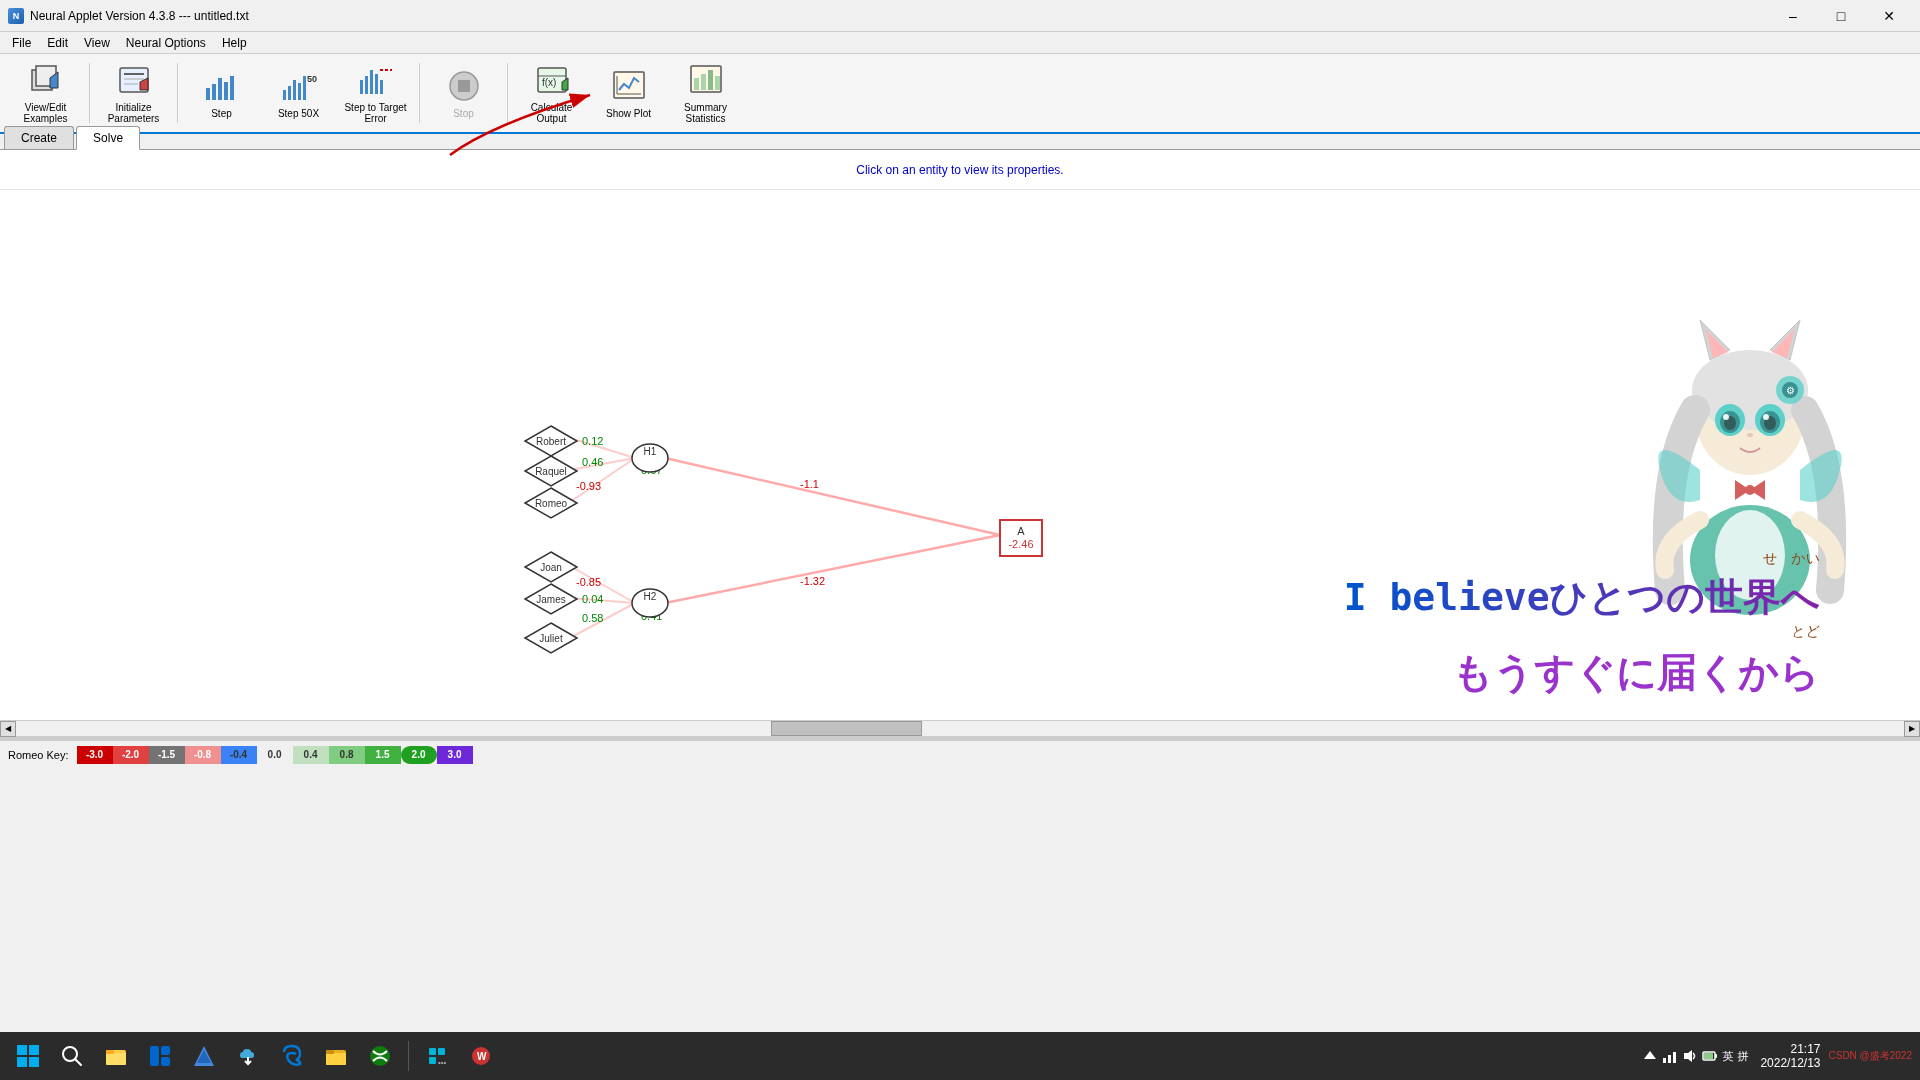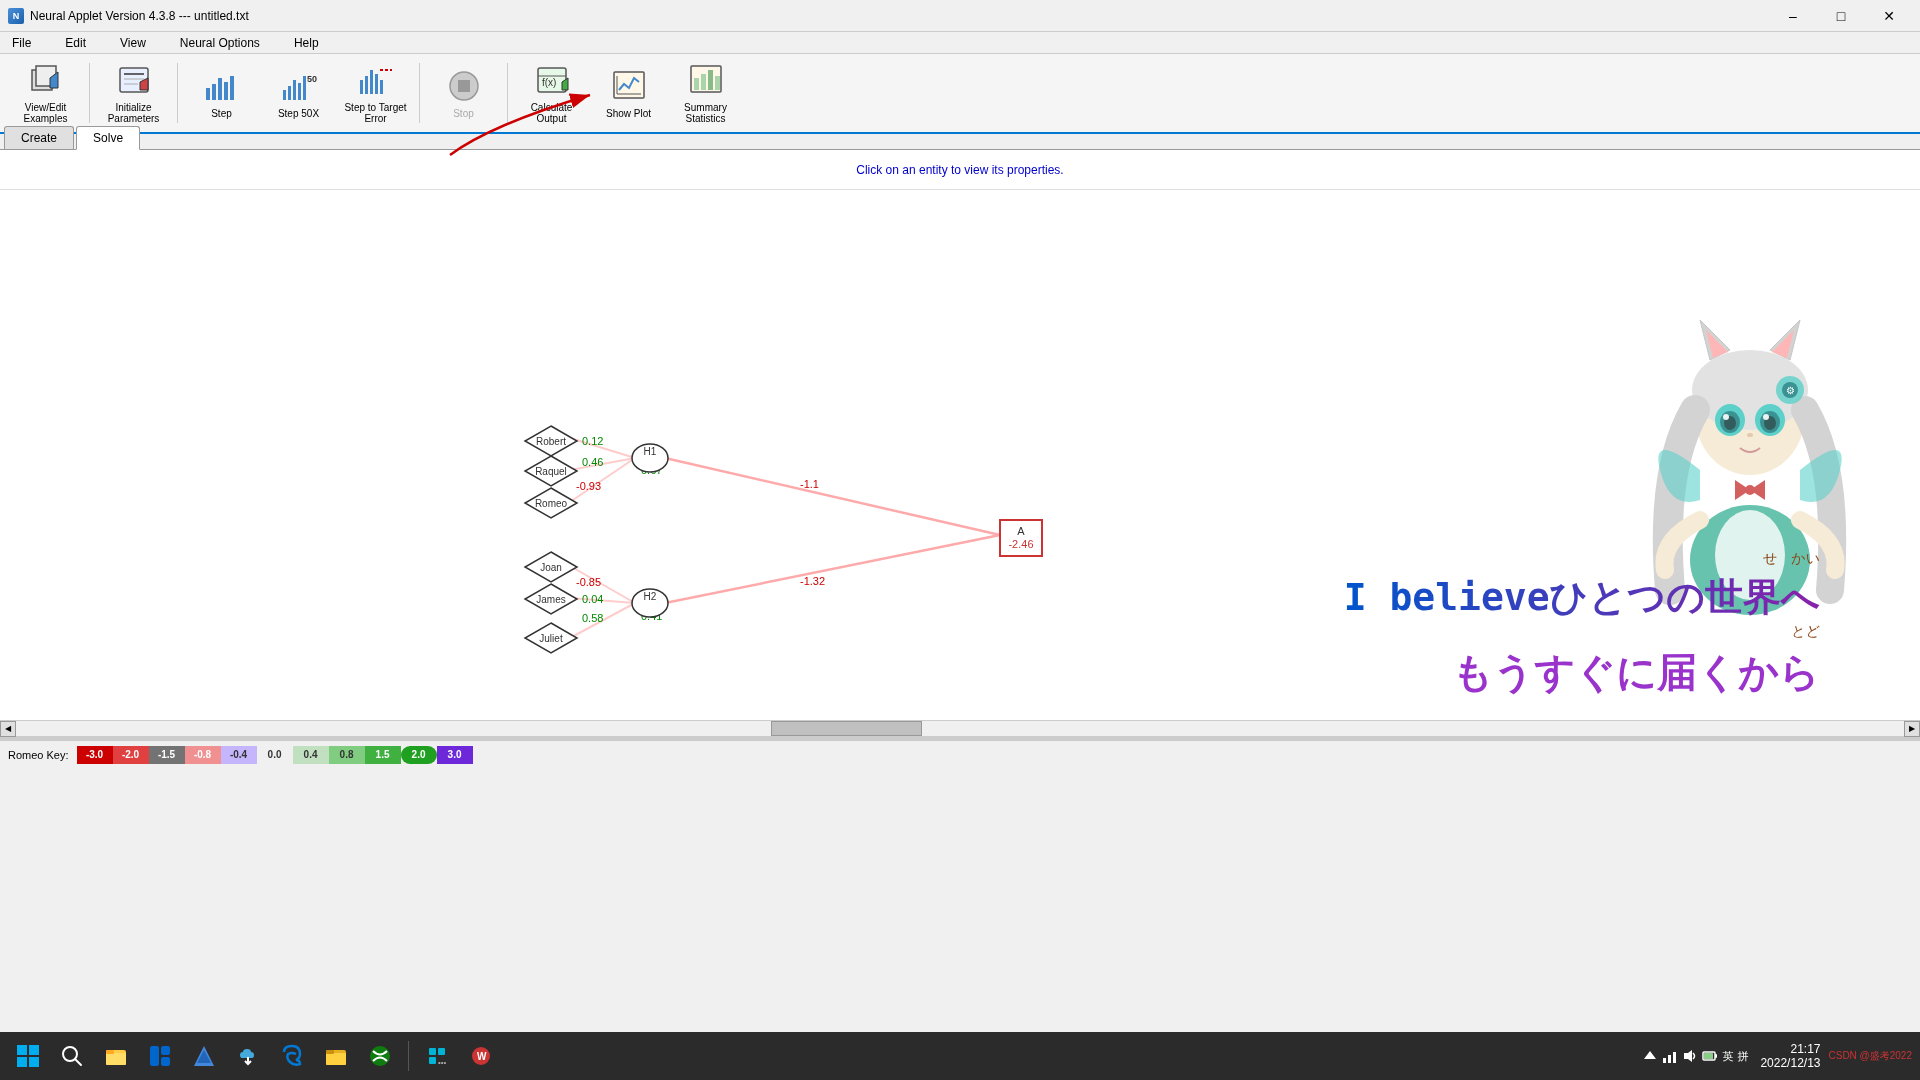--- a/index.html
+++ b/index.html
@@ -39,21 +39,20 @@
 
     
     .menu-bar {
       background: #f0f0f0;
       height: 22px;
       display: flex;
       align-items: center;
       padding: 0 4px;
       font-size: 12px;
       border-bottom: 1px solid #ccc;
-      gap: 18px;
     }
     .menu-item {
       padding: 2px 8px;
       cursor: pointer;
     }
 
     
     .toolbar {
       background: #f5f5f5;
       height: 80px;
@@ -548,21 +547,21 @@
     </div>
   <div class="color-segment" style="background:#e04040;">
       <span>-2.0</span>
     </div>
   <div class="color-segment" style="background:#737373;">
       <span>-1.5</span>
     </div>
   <div class="color-segment" style="background:#f09090;">
       <span>-0.8</span>
     </div>
-  <div class="color-segment light" style="background:#c4b5fd;color:#333;">
+  <div class="color-segment light" style="background:#3b82f6;color:#333;">
       <span>-0.4</span>
     </div>
   <div class="color-segment light" style="background:#f0f0f0;color:#333;">
       <span>0.0</span>
     </div>
   <div class="color-segment light" style="background:#c0e0c0;color:#333;">
       <span>0.4</span>
     </div>
   <div class="color-segment light" style="background:#80cc80;color:#333;">
       <span>0.8</span>

